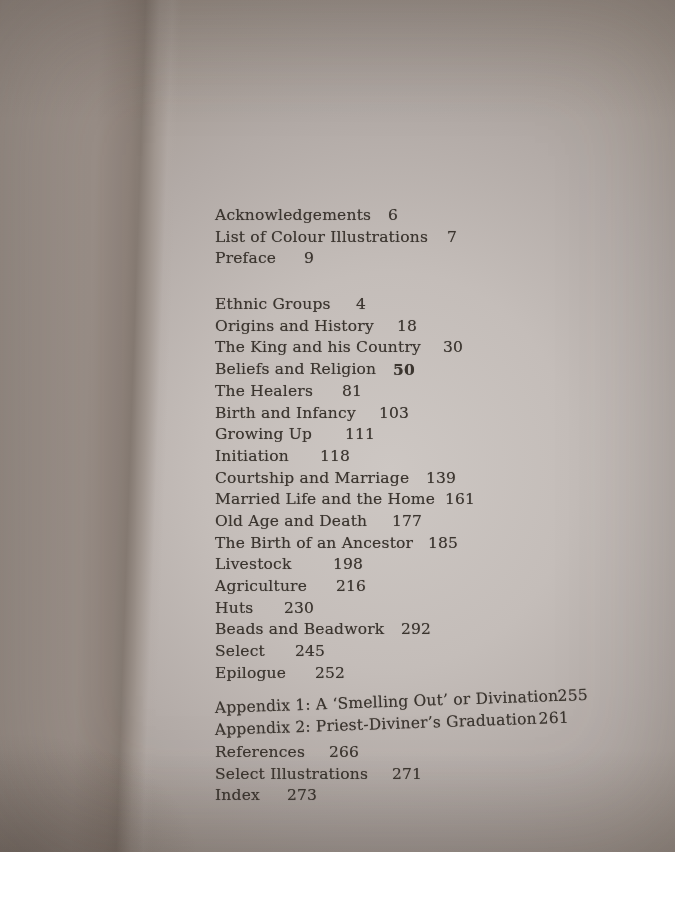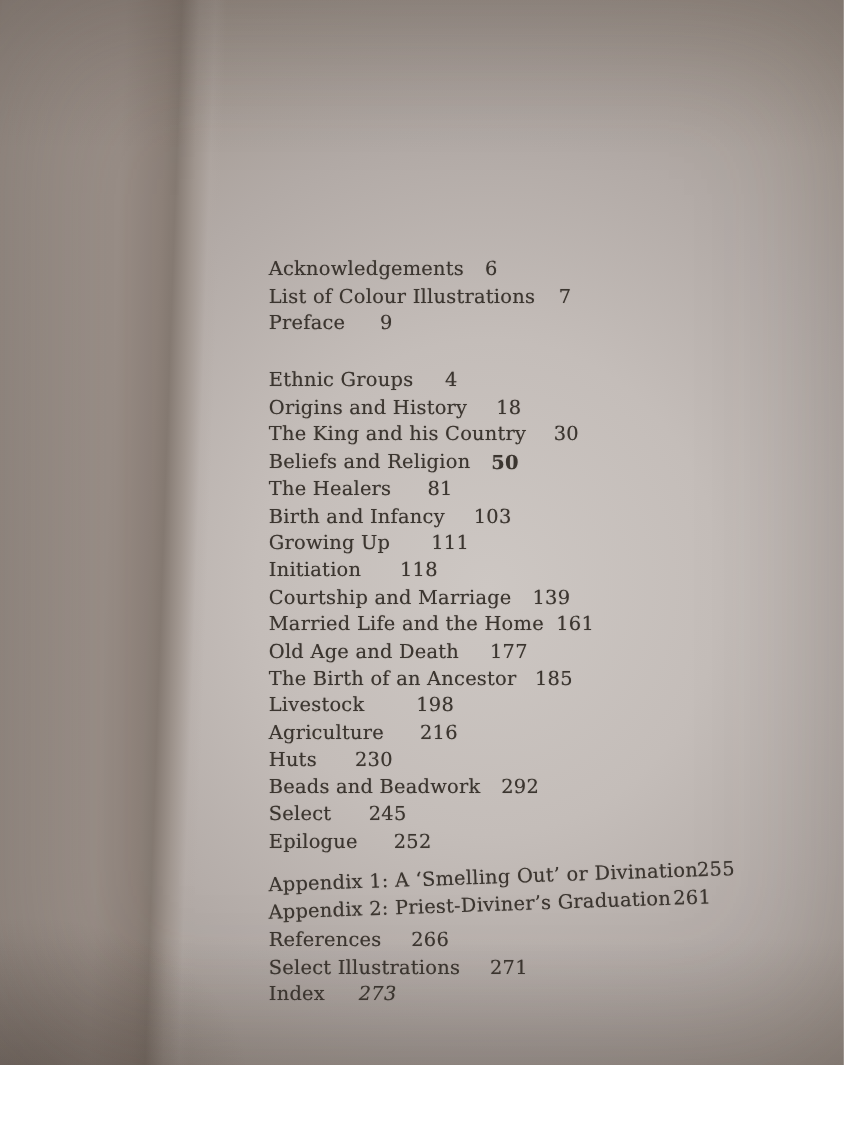--- a/index.html
+++ b/index.html
@@ -234,17 +234,17 @@
         <div class="toc-row">
           <span class="toc-label">References</span>
           <span class="toc-num" style="left: 114px;">266</span>
         </div>
         <div class="toc-row">
           <span class="toc-label">Select Illustrations</span>
           <span class="toc-num" style="left: 177px;">271</span>
         </div>
         <div class="toc-row">
           <span class="toc-label">Index</span>
-          <span class="toc-num" style="left: 72px; font-style: italic;">273</span>
+          <span class="toc-num" style="left: 72px;">273</span>
         </div>
       </div>
   </div>
 </div>
 
 </body></html>

